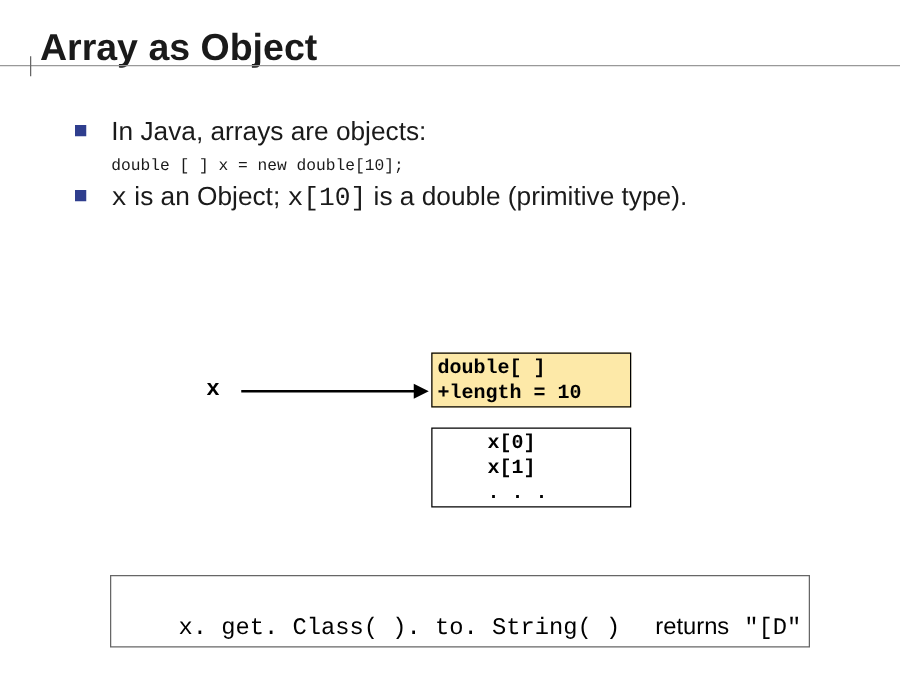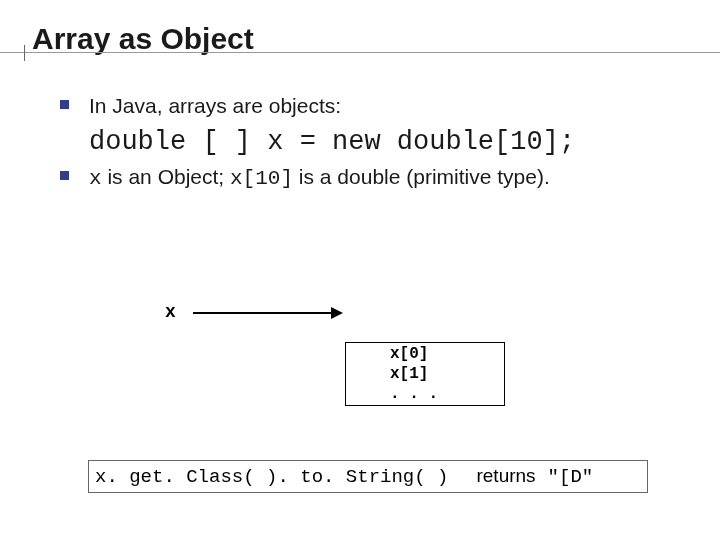--- a/index.html
+++ b/index.html
@@ -51,21 +51,21 @@
     flex-shrink: 0;
   }
   .bullet-text {
     font-size: 21px;
     color: #1a1a1a;
     line-height: 1.35;
   }
   .mono { font-family: "Courier New", Courier, monospace; }
   .mono-line {
     font-family: "Courier New", Courier, monospace;
-    font-size: 27px;
+    font-size: 13px;
     color: #1a1a1a;
     margin-left: 29px;
     line-height: 1.35;
   }
   .diagram {
     position: absolute;
     left: 145px;
     top: 268px;
     width: 420px;
     height: 170px;
@@ -122,25 +122,26 @@
     top: 460px;
     width: 560px;
   }
   .footer-box {
     border: 1px solid #666;
     padding: 4px 6px;
     font-size: 19px;
     display: flex;
     align-items: baseline;
     gap: 6px;
+    justify-content: flex-end;
   }
   .footer-code {
     font-family: "Courier New", Courier, monospace;
   }
-  .returns { margin-left: 22px; }
+  .returns { margin-left: 22px; margin-top: 26px; }
   .ret-val { font-family: "Courier New", Courier, monospace; margin-left: 6px; }
 </style>
 </head>
 <body>
 
 <div class="title-area">
   <div class="title">Array as Object</div>
 </div>
 <div class="title-line"></div>
 <div class="title-tick"></div>
@@ -160,20 +161,24 @@
     </div>
   </div>
 
 </div>
 
 <div class="diagram">
   <div class="x-label">x</div>
   <div class="arrow-line"></div>
   <div class="arrow-head"></div>
 
+  <div class="box box-head">
+    <div> double[ ]</div>
+    <div>+length = 10</div>
+  </div>
   <div class="box box-body">
     <div>x[0]</div>
     <div>x[1]</div>
     <div>. . .</div>
   </div>
 </div>
 
 <div class="footer-area">
   <div class="footer-box">
     <span class="footer-code">x. get. Class( ). to. String( )</span>

